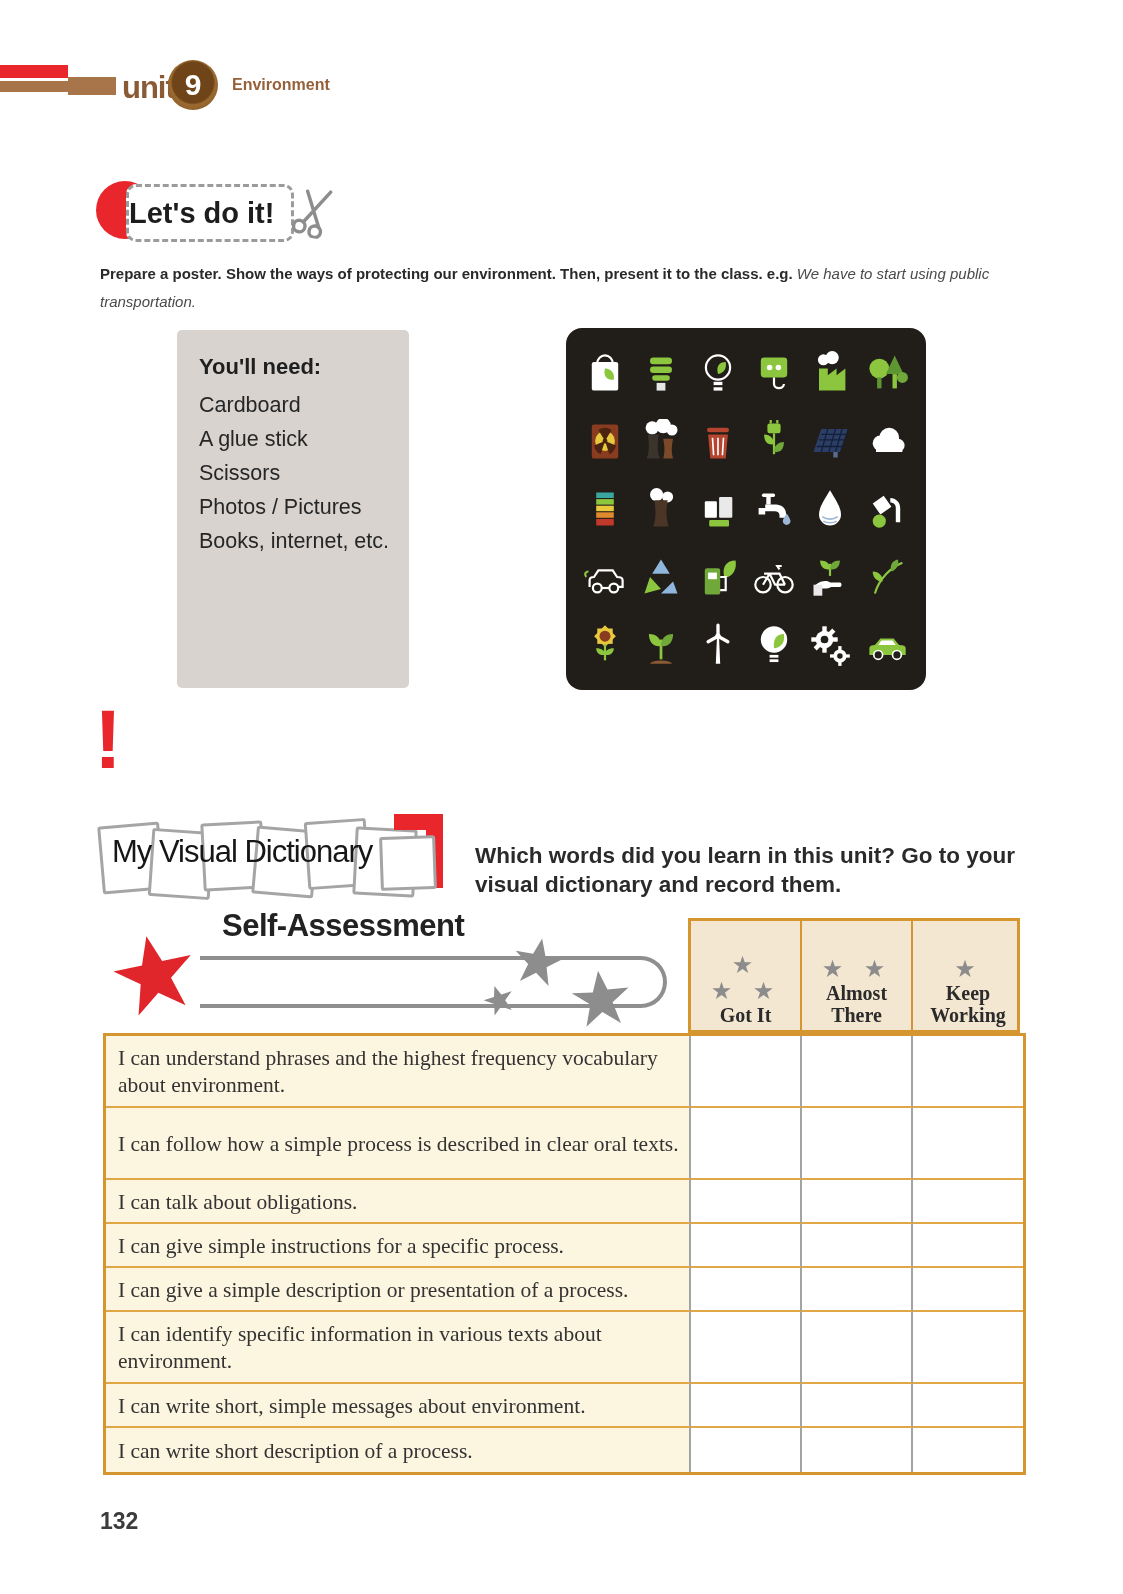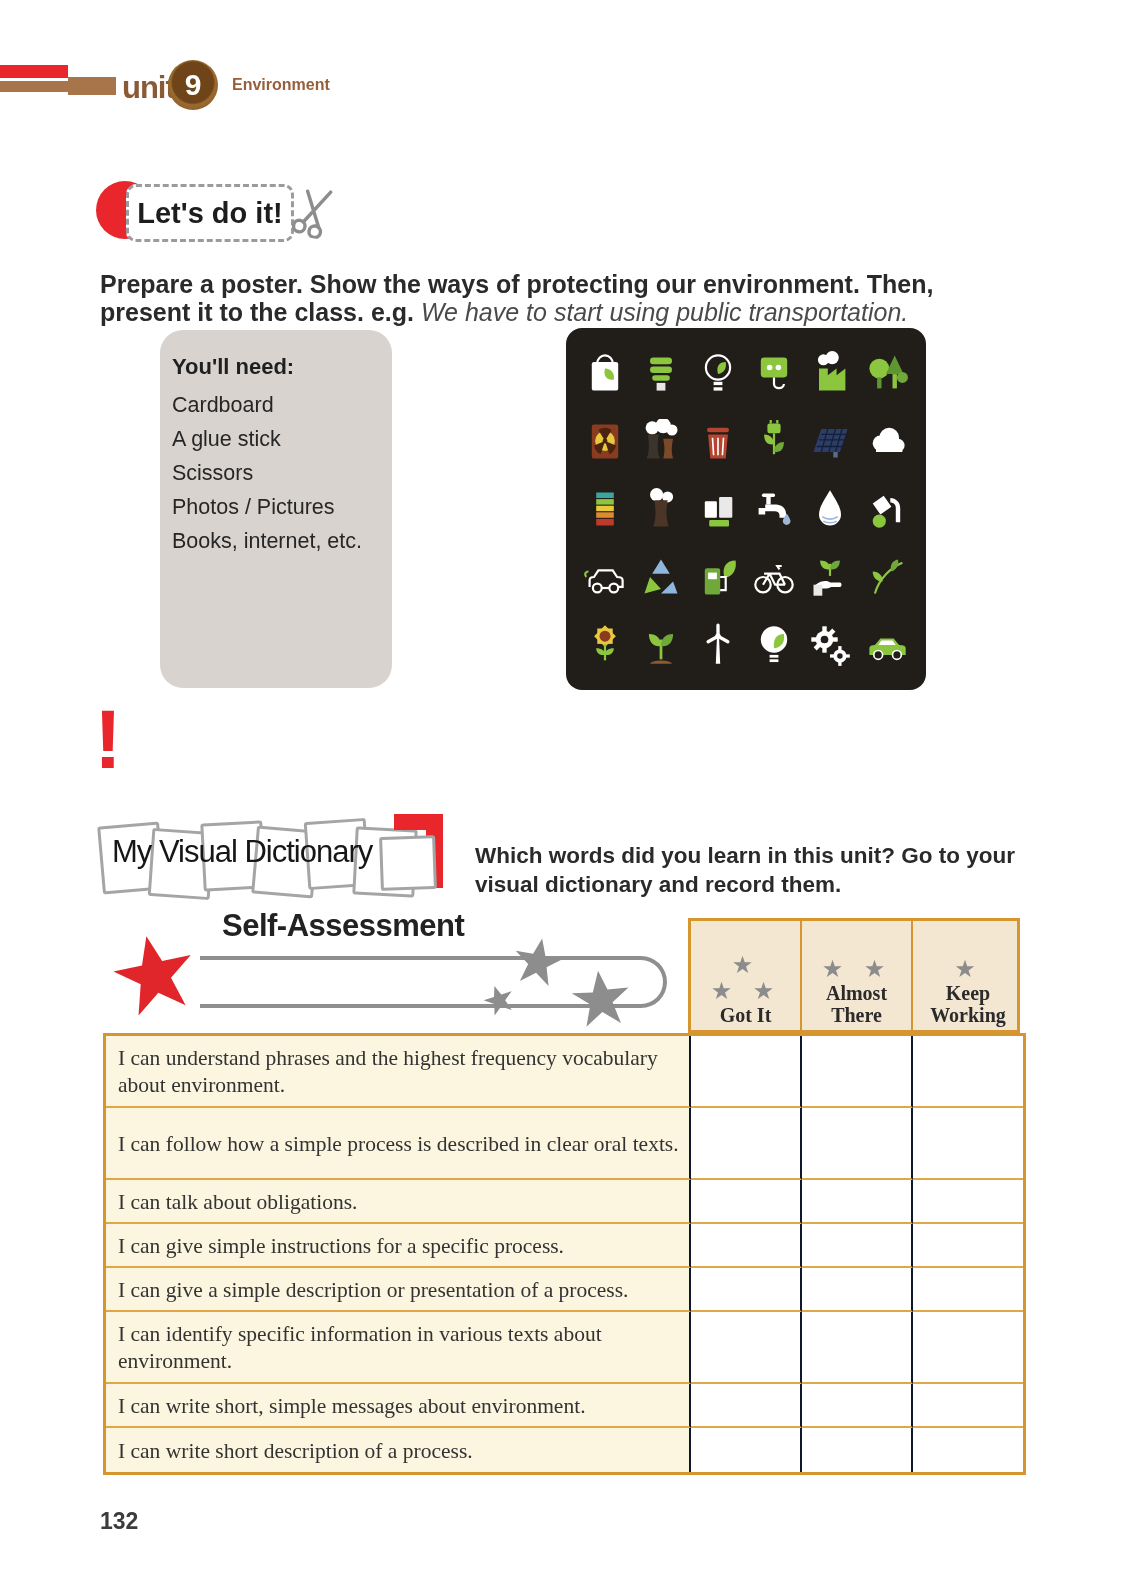--- a/index.html
+++ b/index.html
@@ -11,29 +11,29 @@
   .band-brown{position:absolute;left:0;top:87px;width:210px;height:12px;background:#a8744a;}
   .unit-word{position:absolute;left:363px;top:68px;font-size:34px;font-weight:bold;color:#8a5a35;letter-spacing:-1px;}
   .unit-circle{position:absolute;left:520px;top:58px;width:56px;height:56px;border-radius:50%;
     background:radial-gradient(circle at 50% 45%, #6f4418 55%, #9a6b2f 60%, #7c4b1f 100%);
     color:#fff;font-size:34px;font-weight:bold;display:flex;align-items:center;justify-content:center;}
   .unit-title{position:absolute;left:592px;top:75px;font-size:27px;font-weight:bold;color:#96603a;}
   
   
   .ldi-circle{position:absolute;left:96px;top:181px;width:58px;height:58px;border-radius:50%;background:#e8262c;}
   .ldi-box{position:absolute;left:126px;top:184px;width:162px;height:52px;background:#fff;
-    border:3px dashed #9b9b9b;border-radius:10px;display:flex;align-items:center;justify-content:center;
+    border:3px dashed #9b9b9b;border-radius:10px;display:flex;align-items:center;
     font-size:29px;font-weight:bold;color:#1d1d1d;}
   .ldi-scissors{position:absolute;left:290px;top:183px;width:46px;height:56px;transform:rotate(8deg);}
-  .instruction{position:absolute;left:100px;top:245px;width:920px;font-size:25px;font-weight:bold;
+  .instruction{position:absolute;left:100px;top:245px;width:920px;font-size:15px;font-weight:bold;
     line-height:28px;color:#2a2a2a;}
   .instruction i{font-weight:normal;color:#4a4a4a;}
   
-  .need-box{position:absolute;left:160px;top:330px;width:232px;height:358px;background:#d8d3cf;
-    border-radius:23px;box-sizing:border-box;padding:24px 20px 0 12px;}
+  .need-box{position:absolute;left:177px;top:330px;width:232px;height:358px;background:#d8d3cf;
+    border-radius:5px;box-sizing:border-box;padding:24px 20px 0 22px;}
   .need-title{font-size:22px;font-weight:bold;margin-bottom:10px;color:#1f1f1f;}
   .need-item{font-size:21.5px;color:#262626;line-height:30px;margin-bottom:4px;}
   
   .poster{position:absolute;left:566px;top:328px;width:360px;height:362px;background:#211d18;
     border-radius:16px;box-sizing:border-box;padding:12px;display:grid;
     grid-template-columns:repeat(6,1fr);grid-template-rows:repeat(5,1fr);gap:2px;}
   .ic{display:flex;align-items:center;justify-content:center;}
   .ic svg{width:44px;height:44px;}
   
   .note-bang{position:absolute;left:94px;top:700px;font-size:84px;font-weight:bold;color:#e8262c;line-height:78px;
@@ -57,21 +57,21 @@
   
   .sa-head{position:absolute;left:688px;top:918px;width:332px;height:115px;display:grid;
     grid-template-columns:111px 111px 110px;border:3px solid #d6962f;box-sizing:border-box;background:#f3e7d2;}
   .sa-head-cell{border-right:2px solid #d6962f;display:flex;flex-direction:column;align-items:center;
     justify-content:flex-end;padding-bottom:4px;font-family:"Liberation Serif", serif;font-weight:bold;
     font-size:20px;color:#2b2b2b;text-align:center;line-height:22px;}
   .sa-head-cell:last-child{border-right:none;}
   .stars{color:#8c8c8c;font-size:24px;line-height:26px;letter-spacing:6px;font-family:"DejaVu Sans", sans-serif;}
   .sa-body{position:absolute;left:103px;top:1033px;width:917px;display:grid;
     grid-template-columns:585px 111px 111px 110px;border:3px solid #d6962f;box-sizing:content-box;}
-  .sa-body > div{border-right:2px solid #0f172a;border-bottom:2px solid #e0a747;box-sizing:border-box;}
+  .sa-body > div{border-right:2px solid #a3a3a3;border-bottom:2px solid #e0a747;box-sizing:border-box;}
   .sa-body > div:nth-child(4n){border-right:none;}
   .sa-body > div:nth-last-child(-n+4){border-bottom:none;}
   .stmt{background:#fcf5df;font-family:"Liberation Serif", serif;font-size:21.5px;color:#333;
     padding:7px 10px 5px 12px;line-height:27px;display:flex;align-items:center;}
   .blank{background:#fff;}
   .rt{min-height:72px;} .rs{min-height:44px;text-align:right;}
   .page-num{position:absolute;left:100px;top:1508px;font-size:23px;font-weight:bold;color:#3c3c3c;}
 </style>
 </head>
 <body>

